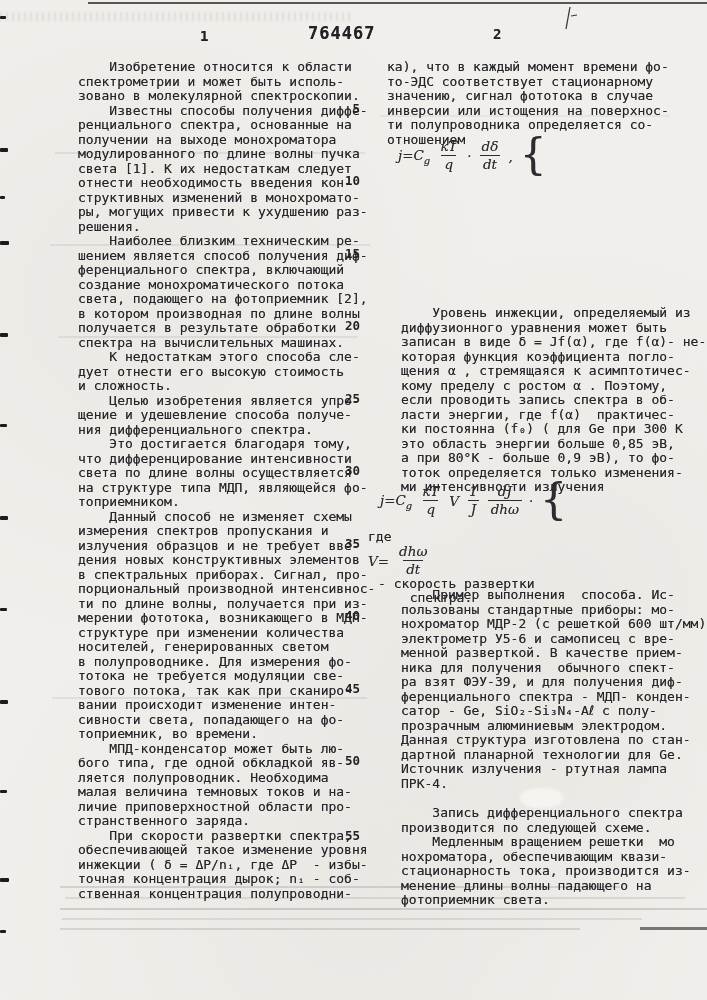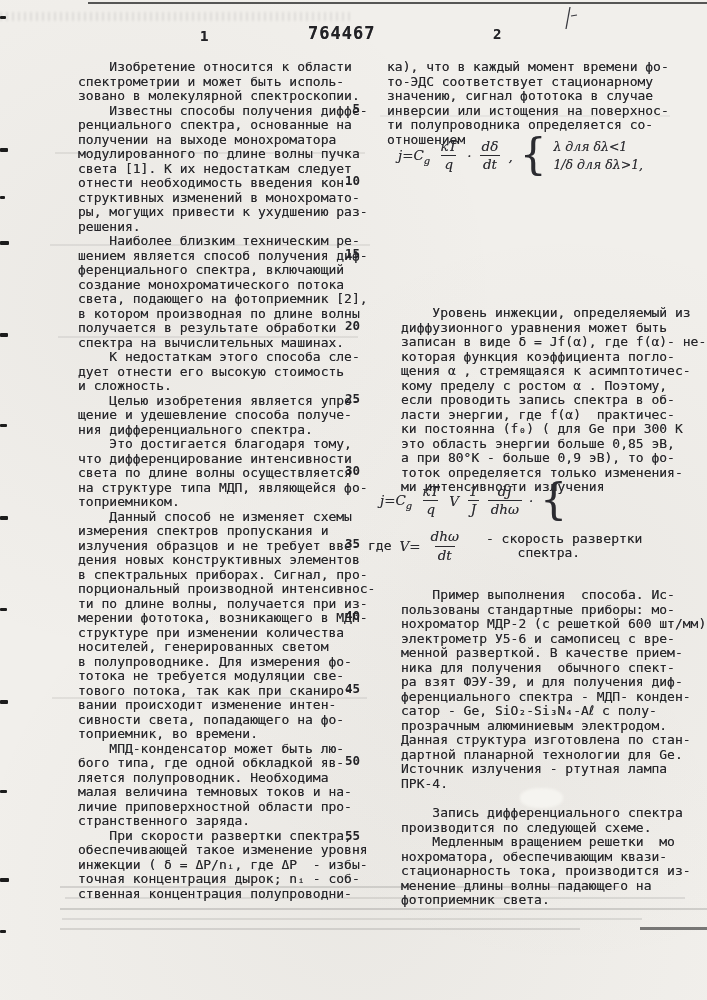--- a/index.html
+++ b/index.html
@@ -55,21 +55,21 @@
     font-size:13.5px;
     color:#2b2b30;
     text-shadow:0 0 .4px rgba(40,40,45,.5);
   }
   .frac{display:inline-flex;flex-direction:column;align-items:center;line-height:1;}
   .frac .num{padding:0 3px 2px;}
   .frac .den{border-top:1.2px solid #2b2b30;padding:2px 3px 0;}
   .brace{font-size:42px;font-style:normal;font-weight:400;line-height:.9;transform:translateY(-1px);}
   .cases{display:inline-flex;flex-direction:column;gap:3px;font-size:12.5px;}
   .f-lhs sub{font-size:10px;}
-  .mixrow{position:absolute;display:flex;align-items:center;gap:8px;}
+  .mixrow{position:absolute;display:flex;align-items:flex-start;flex-direction:column;}
   .mixrow .mono{font-family:"DejaVu Sans Mono","DejaVu Sans",monospace;font-size:13px;line-height:14.5px;white-space:pre;text-shadow:0 0 .5px rgba(35,35,40,.55);}
   
   .art{position:absolute;pointer-events:none;}
   .topline{left:88px;top:2px;width:619px;height:2px;background:#2f2f2f;opacity:.8;}
   .topsmudge{left:0;top:12px;width:350px;height:9px;
     background:repeating-linear-gradient(90deg,rgba(20,20,20,.25) 0 2px,transparent 2px 6px);
     opacity:.35;filter:blur(1px);}
   .edge{background:#1c1c1c;border-radius:1px;}
   .streak{height:1.5px;background:rgba(40,40,40,.08);}
   .whiteout{
@@ -206,24 +206,20 @@
         <span class="num">кТ</span>
         <span class="den">q</span>
       </span>
     <span>·</span>
     <span class="frac">
         <span class="num">dδ</span>
         <span class="den">dt</span>
       </span>
     <span>,</span>
     <span class="brace">{</span>
-    <span class="cases">
-      <span>λ  для δλ&lt;1</span>
-      <span>1/δ для δλ&gt;1,</span>
-    </span>
   </div>
 
 
   <pre class="txt" style="left:385px;top:290px;">    Уровень инжекции, определяемый из
 диффузионного уравнения может быть
 записан в виде δ = Jf(α), где f(α)- не-
 которая функция коэффициента погло-
 щения α , стремящаяся к асимптотичес-
 кому пределу с ростом α . Поэтому,
 если проводить запись спектра в об-
@@ -255,21 +251,21 @@
 
   <div class="mixrow" style="left:368px;top:530px;">
     <span class="mono">где</span>
     <span class="formula" style="position:static;">
       <span>V=</span>
       <span class="frac">
           <span class="num">dhω</span>
           <span class="den">dt</span>
         </span>
     </span>
-    <span class="mono" style="display:inline-flex;flex-direction:column;margin-left:16px;">
+    <span class="mono" style="display:inline-flex;flex-direction:column;margin-left:10px;">
       <span>- скорость развертки</span>
       <span style="padding-left:16px;">  спектра.</span>
     </span>
   </div>
 
   <pre class="txt" style="left:385px;top:572px;">    Пример выполнения  способа. Ис-
 пользованы стандартные приборы: мо-
 нохроматор МДР-2 (с решеткой 600 шт/мм),
 электрометр У5-6 и самописец с вре-
 менной разверткой. В качестве прием-

